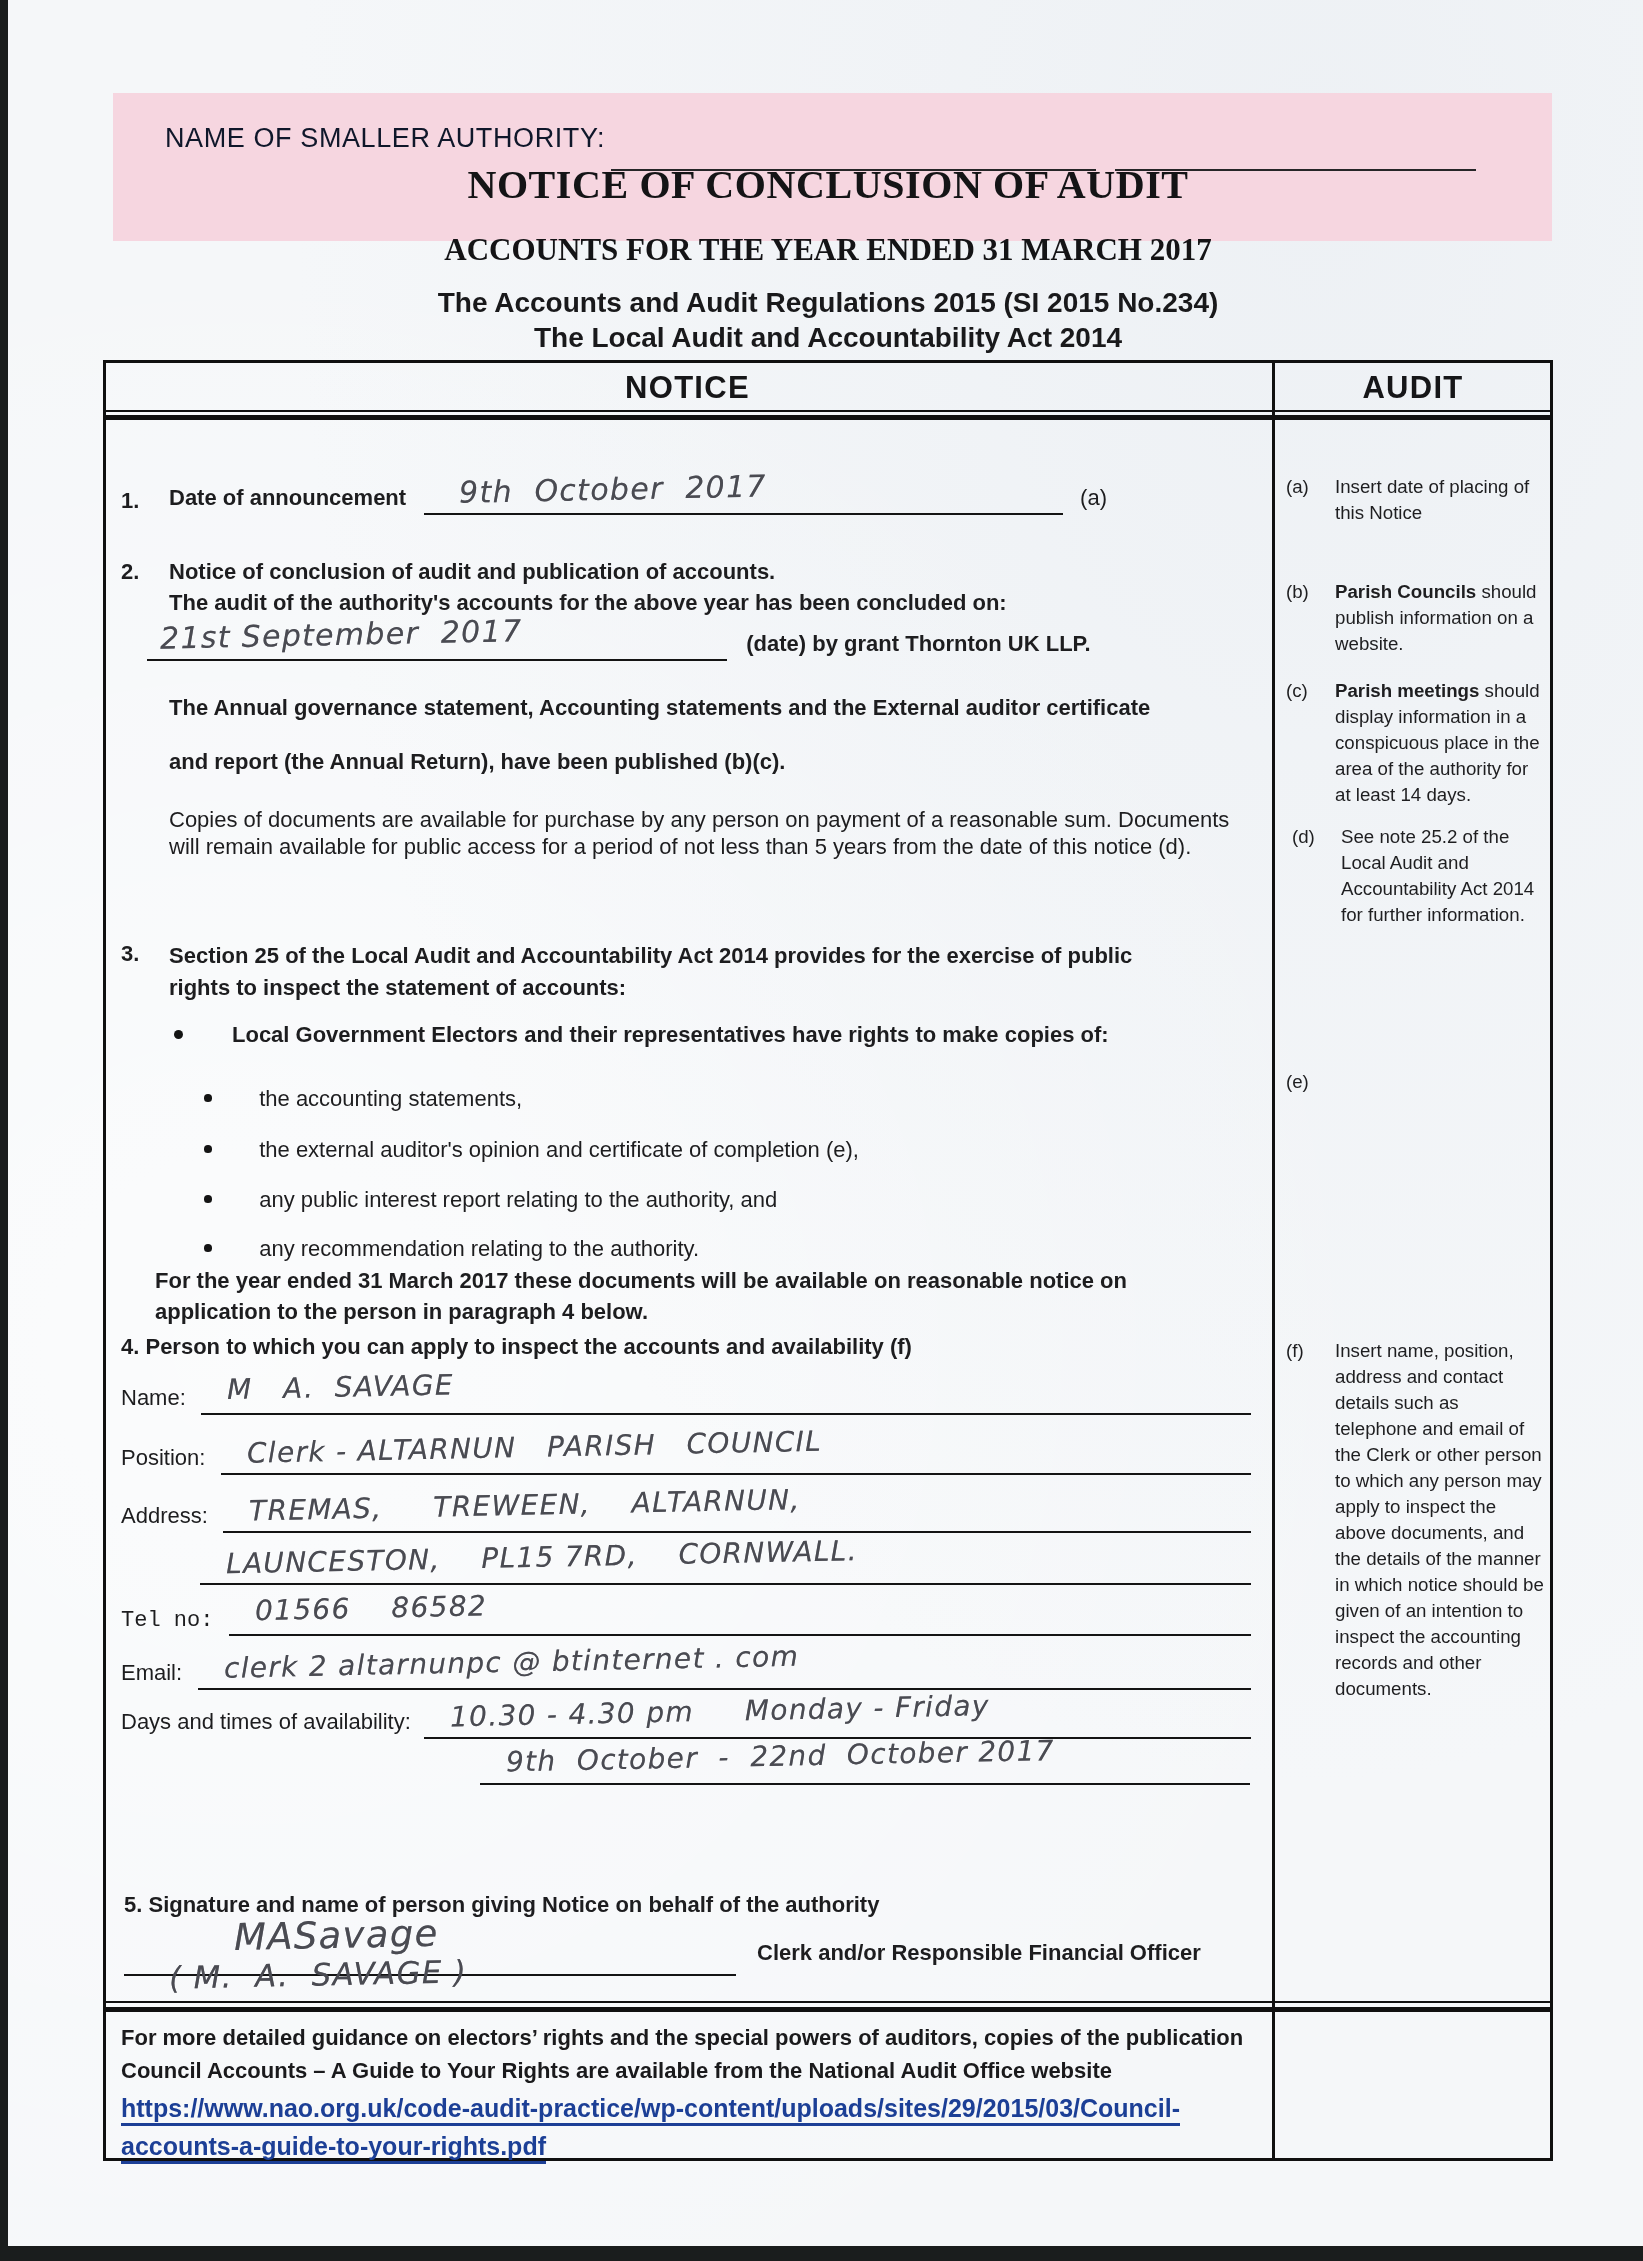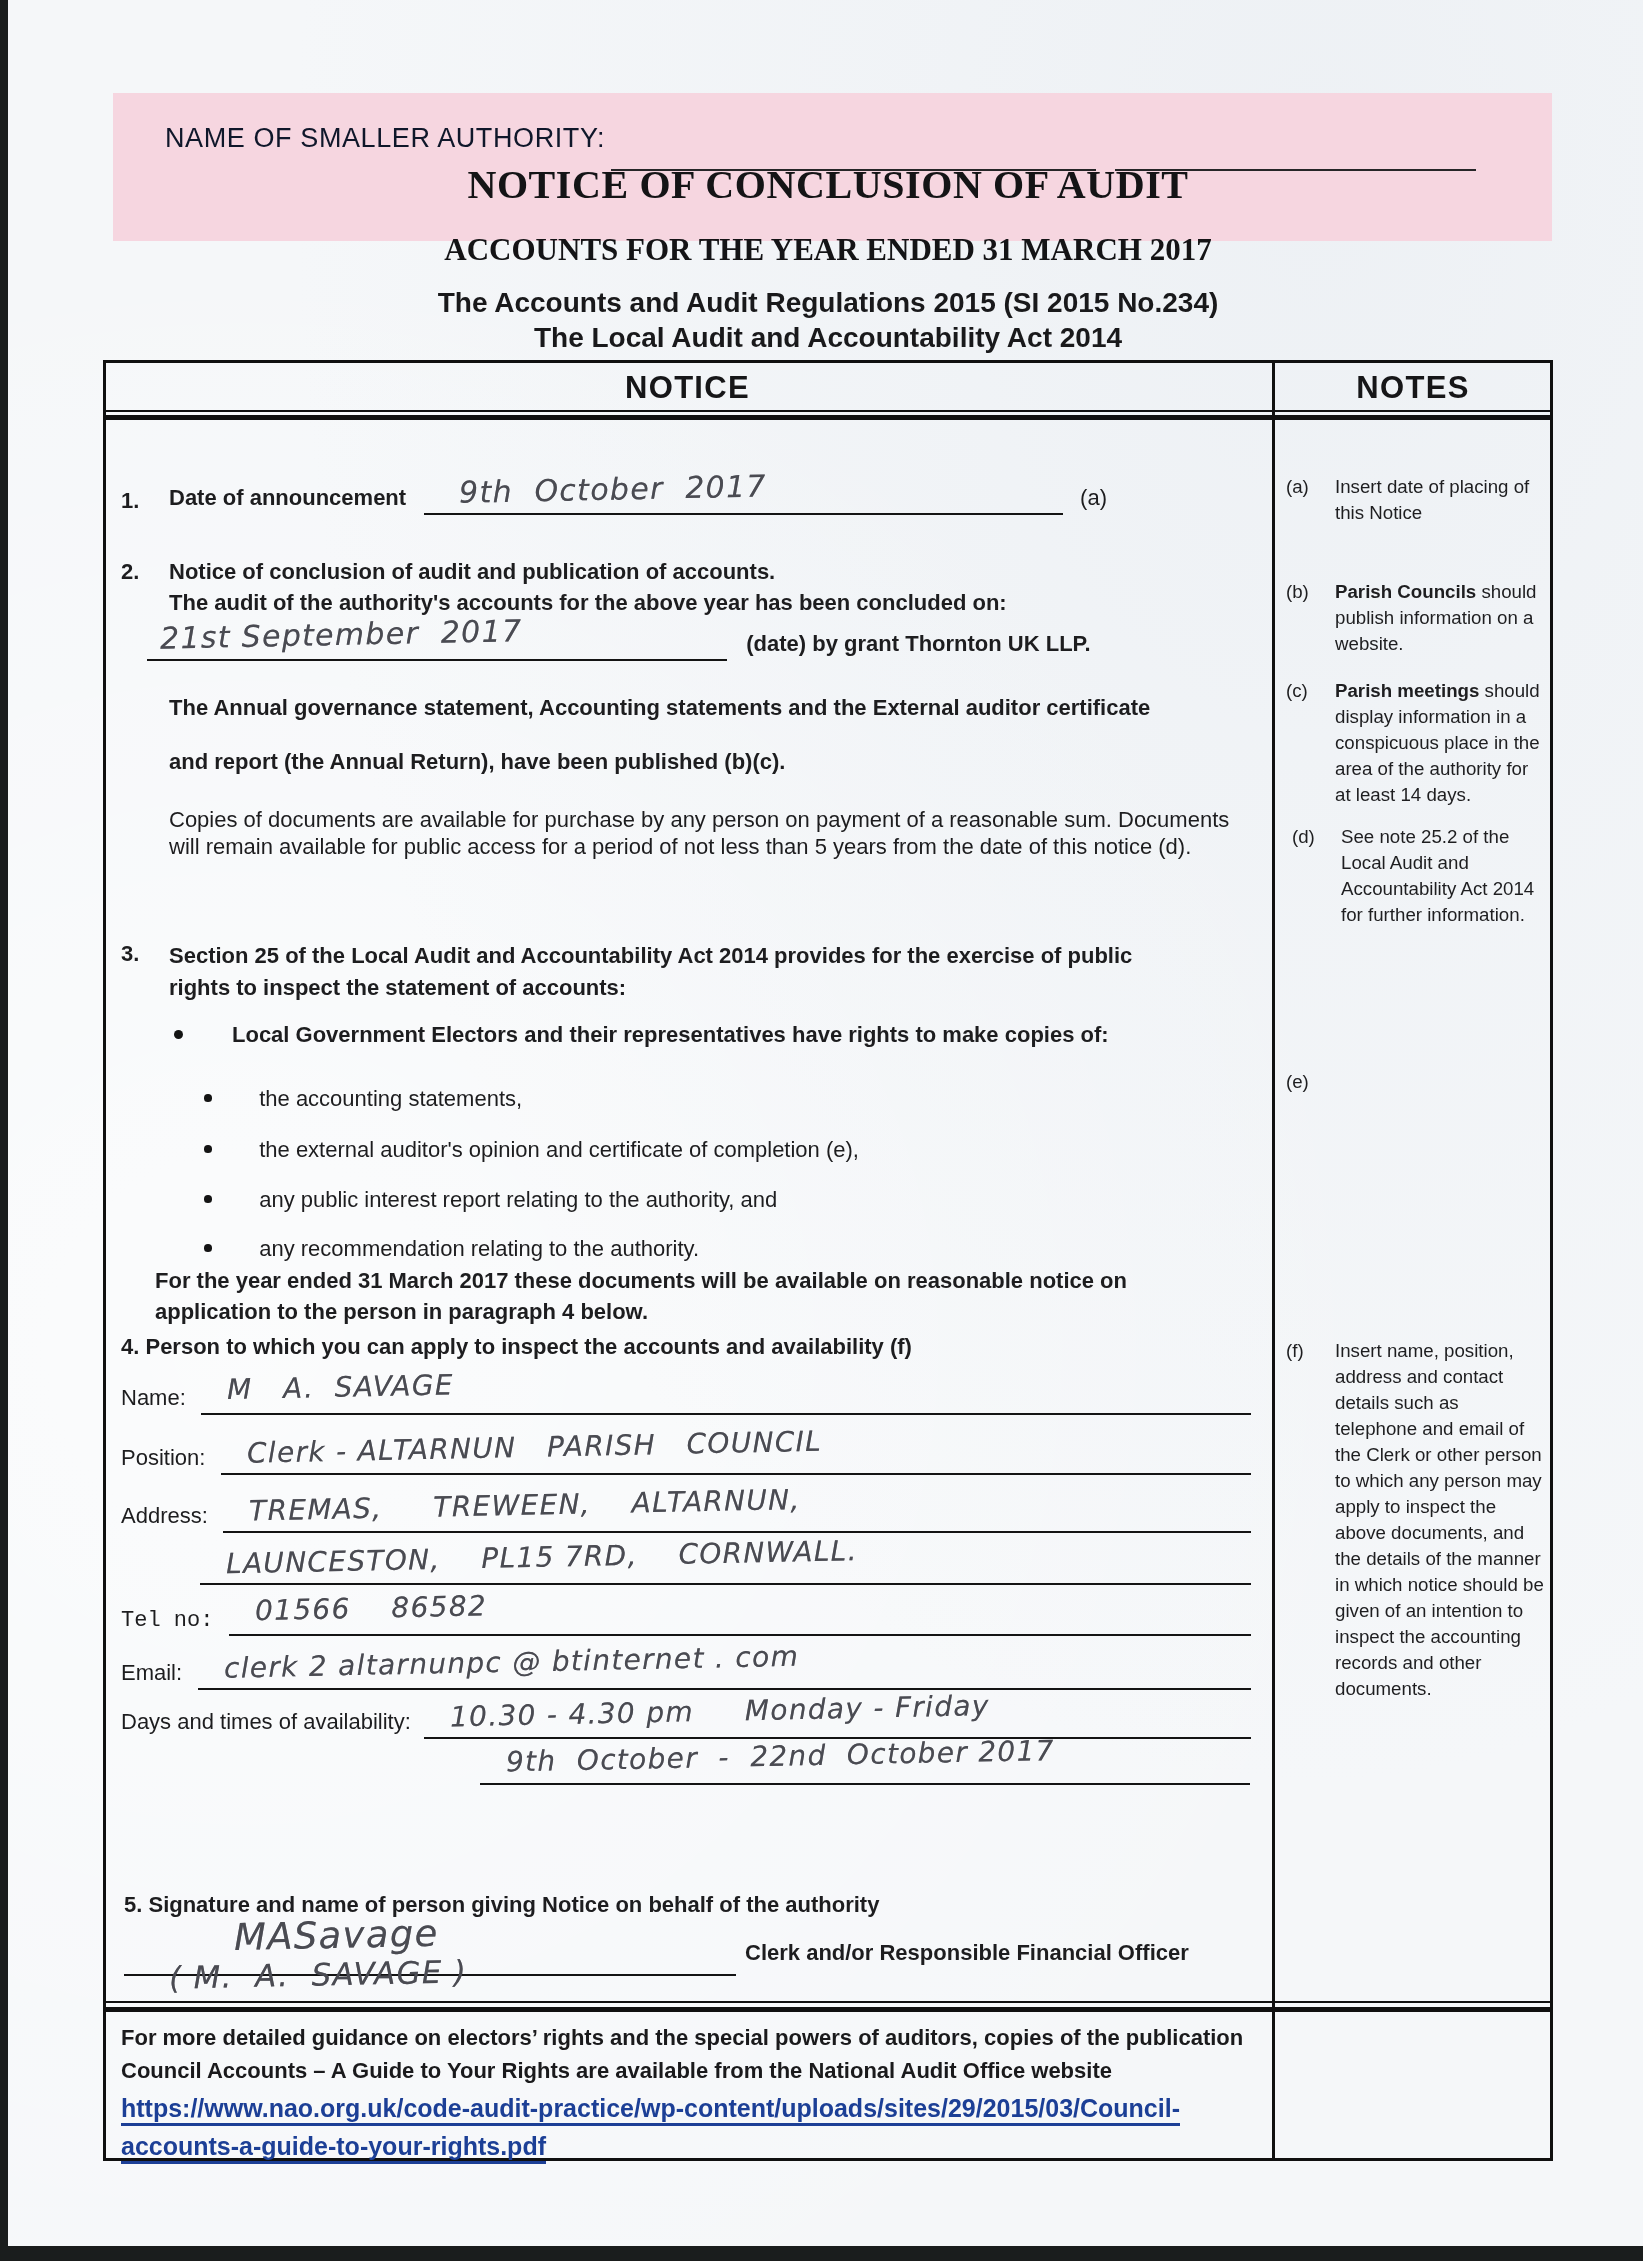--- a/index.html
+++ b/index.html
@@ -79,21 +79,21 @@
   </div>
 
   <div class="abs ctr title-main" style="top:161px;">NOTICE OF CONCLUSION OF AUDIT</div>
   <div class="abs ctr title-sub" style="top:232px;">ACCOUNTS FOR THE YEAR ENDED 31 MARCH 2017</div>
   <div class="abs ctr title-reg" style="top:287px;">The Accounts and Audit Regulations 2015 (SI 2015 No.234)</div>
   <div class="abs ctr title-reg" style="top:322px;">The Local Audit and Accountability Act 2014</div>
 
   <div class="tframe"></div>
   <div class="vdiv"></div>
   <div class="abs thead" style="left:103px;top:370px;width:1169px;">NOTICE</div>
-  <div class="abs thead" style="left:1272px;top:370px;width:282px;">NOTES</div>
+  <div class="abs thead" style="left:1272px;top:370px;width:282px;">AUDIT</div>
   <div class="hrule" style="top:410px;height:1.9px;"></div>
   <div class="hrule" style="top:415px;height:5.2px;"></div>
 
   <div class="row bodytxt" style="left:121px;top:474px;width:986px;height:41px;">
     <span class="num b">1.</span>
     <span class="b" style="margin-bottom:2.6px;">Date of announcement</span>
     <span class="fill" style="margin-left:18px;height:40px;"><span class="hw hw-date">9th  October  2017</span></span>
     <span style="margin-left:17px;margin-bottom:2.6px;">(a)</span>
   </div>
 
@@ -172,21 +172,21 @@
   <div class="row bodytxt" style="left:480px;top:1742px;width:770px;height:43px;">
     <span class="fill" style="height:41px;"><span class="hw hw-field">9th  October  -  22nd  October 2017</span></span>
   </div>
 
   <div class="abs bodytxt b" style="left:124px;top:1891px;">5. Signature and name of person giving Notice on behalf of the authority</div>
   <div class="row bodytxt" style="left:124px;top:1918px;width:1125px;height:58px;">
     <span class="fillw" style="width:612px;height:57px;">
       <span class="hw hw-sig">MASavage</span>
       <span class="hw hw-name">( M.  A.  SAVAGE )</span>
     </span>
-    <span class="b" style="margin-left:9px;margin-bottom:9px;">Clerk and/or Responsible Financial Officer</span>
+    <span class="b" style="margin-left:21px;margin-bottom:9px;">Clerk and/or Responsible Financial Officer</span>
   </div>
 
   <div class="note" style="left:1286px;top:474px;">
     <span class="nref">(a)</span>
     <p class="ntext"><b></b><span>Insert date of placing of this Notice</span></p>
   </div>
   <div class="note" style="left:1286px;top:579px;">
     <span class="nref">(b)</span>
     <p class="ntext"><b>Parish Councils</b><span> should publish information on a website.</span></p>
   </div>

